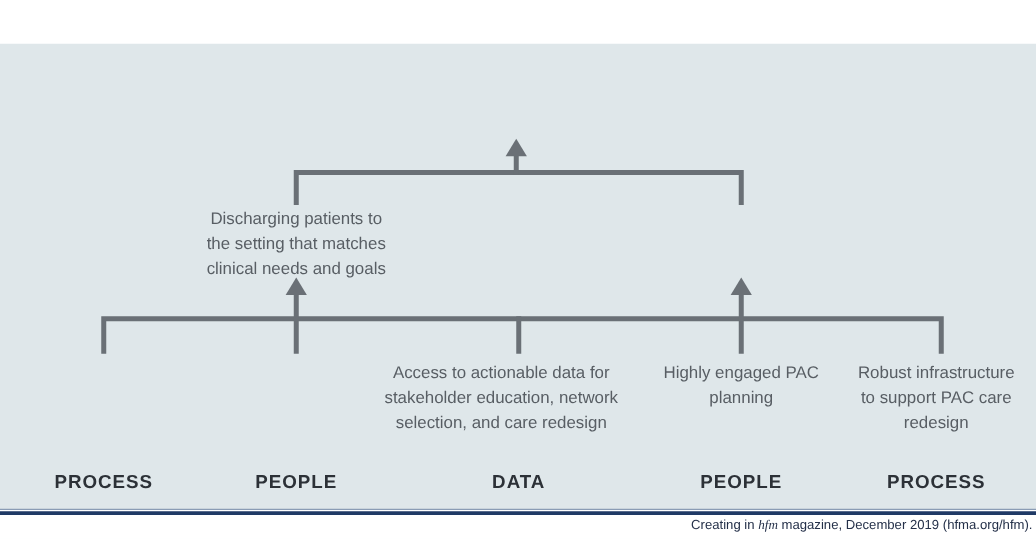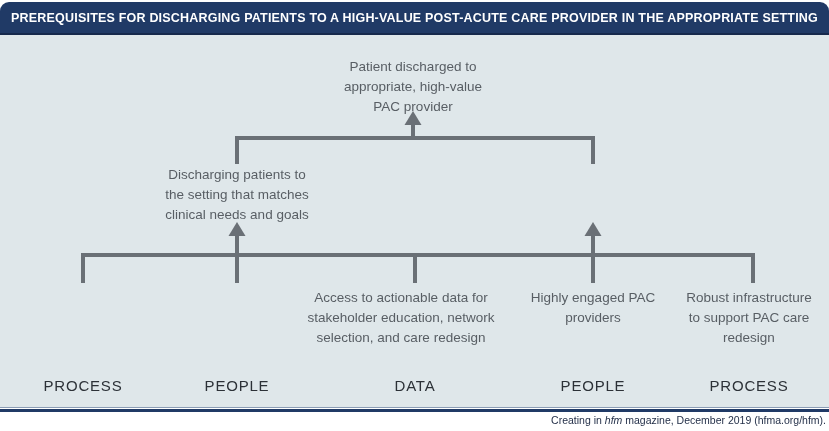--- a/index.html
+++ b/index.html
@@ -36,72 +36,66 @@
     text-align:center;
     white-space:pre-line;
     color:#585e64;
     font-size:13.5px;line-height:20px;font-weight:400;
   }
   .category{
     position:absolute;
     transform:translateX(-50%);
     text-align:center;
     color:#2c3137;
-    font-size:15px;font-weight:400;letter-spacing:0.8px;
+    font-size:15px;font-weight:700;letter-spacing:0.8px;
     white-space:nowrap;
   }
   
   .footer-hairline{position:absolute;top:407px;left:0;width:829px;height:1px;background:#8a9cb5;}
   .footer-rule{position:absolute;top:409px;left:0;width:829px;height:3px;background:#203a66;}
   .citation{
     position:absolute;top:414px;right:3px;
     font-size:10.5px;color:#243049;white-space:nowrap;
   }
-  .citation i{font-style:italic;}
+  .citation i{font-style:italic;font-family:Liberation Serif, serif;}
 </style>
 </head>
 <body>
 
 <div class="page">
 
-  <div class="header-bar">
-    <span class="header-title">PREREQUISITES FOR DISCHARGING PATIENTS TO A HIGH-VALUE POST-ACUTE CARE PROVIDER IN THE APPROPRIATE SETTING</span>
-  </div>
 
   <div class="main-bg"></div>
 
   <svg class="connectors" width="829" height="431" viewBox="0 0 829 431" aria-hidden="true">
     <g fill="none" stroke="#6a7076" stroke-width="4">
       <path d="M237 164 V138 H593 V164"></path>
       <path d="M413 140 V121"></path>
       <path d="M83 283 V255 H753 V283"></path>
       <path d="M415 253 V283"></path>
       <path d="M237 235 V283"></path>
       <path d="M593 235 V283"></path>
     </g>
     <g fill="#6a7076" stroke="none">
       <polygon points="413,111 404.5,125 421.5,125"></polygon>
       <polygon points="237,222 228.5,236 245.5,236"></polygon>
       <polygon points="593,222 584.5,236 601.5,236"></polygon>
     </g>
   </svg>
 
-  <div class="node" style="left:413px;top:57px;width:200px;">Patient discharged to
-appropriate, high-value
-PAC provider</div>
 
   <div class="node" style="left:237px;top:165px;width:200px;text-align:center;">Discharging patients to
 the setting that matches
 clinical needs and goals</div>
 
   <div class="node" style="left:401px;top:288px;width:230px;">Access to actionable data for
 stakeholder education, network
 selection, and care redesign</div>
   <div class="node" style="left:593px;top:288px;width:190px;">Highly engaged PAC
-providers</div>
+planning</div>
   <div class="node" style="left:749px;top:288px;width:180px;">Robust infrastructure
 to support PAC care
 redesign</div>
 
   <div class="category" style="left:83px;top:377px;">PROCESS</div>
   <div class="category" style="left:237px;top:377px;">PEOPLE</div>
   <div class="category" style="left:415px;top:377px;">DATA</div>
   <div class="category" style="left:593px;top:377px;">PEOPLE</div>
   <div class="category" style="left:749px;top:377px;">PROCESS</div>
 

